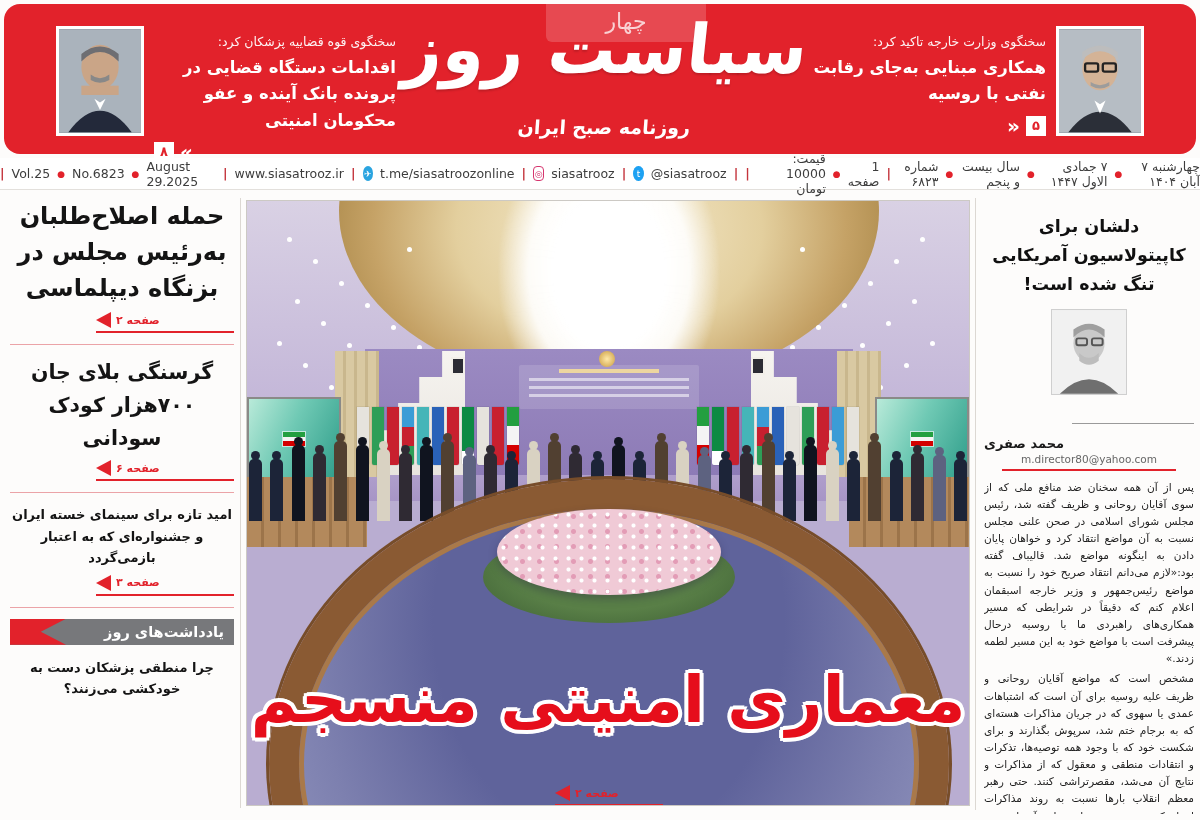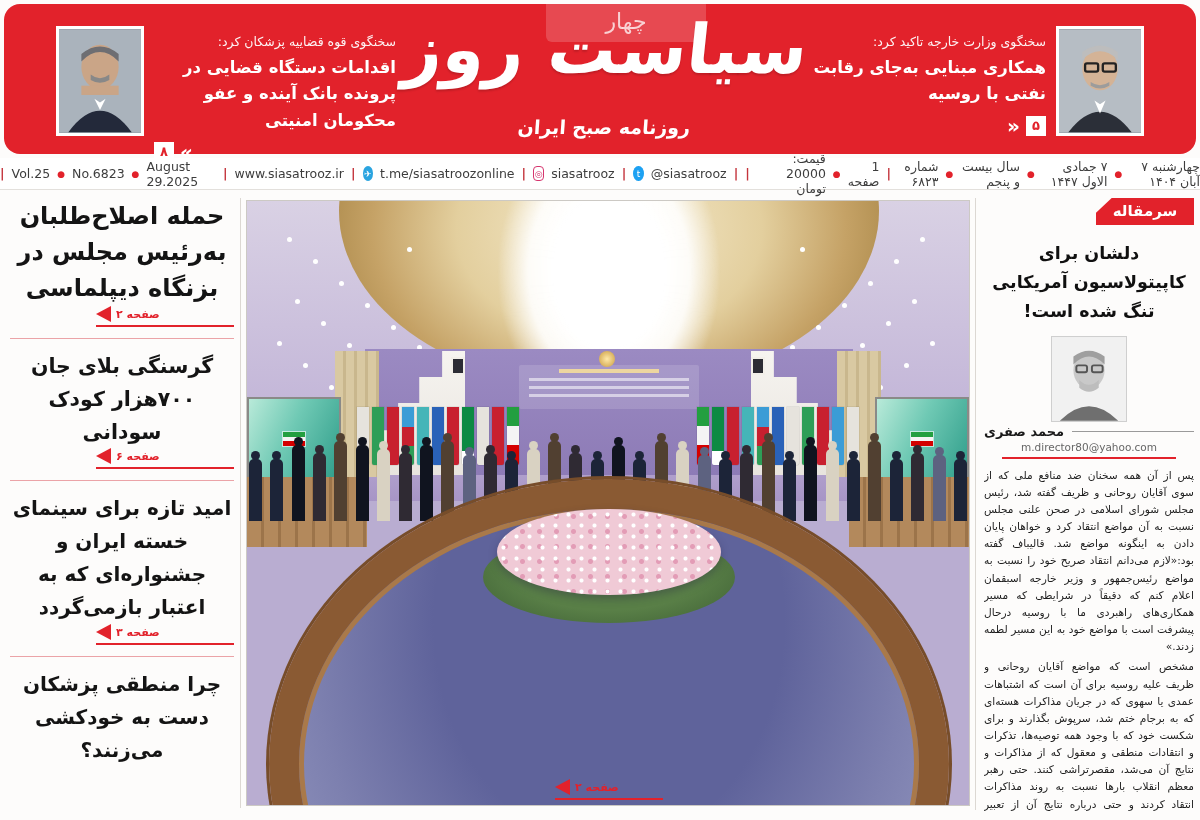--- a/index.html
+++ b/index.html
@@ -32,22 +32,22 @@
   .soc-tg { background:#2aa4e0; }
   .soc-ig { background:#fff; border:1.5px solid #d6356e; color:#d6356e; border-radius:4px; }
   .soc-tw { background:#1da1f2; }
   .fa-seg { direction:rtl; display:inline-flex; align-items:center; gap:7px; }
 
   
   .sidebar { position:absolute; left:10px; top:198px; width:224px; height:612px; direction:rtl; }
   .sb-item { display:block; color:#141414; text-align:center; font-weight:bold; }
   .sb-h1 { font-size:24px; line-height:1.5; letter-spacing:-.5px; }
   .sb-h2 { font-size:20.5px; line-height:1.6; }
-  .sb-h3 { font-size:20px; line-height:1.65; }
-  .page-tag { direction:ltr; display:flex; align-items:center; gap:5px; width:138px; border-bottom:2px solid #e2222b; padding-bottom:3px; margin-top:0; }
+  .sb-h3 { font-size:13px; line-height:1.65; }
+  .page-tag { direction:ltr; display:flex; align-items:center; gap:5px; width:138px; border-bottom:2px solid #e2222b; padding-bottom:3px; margin-top:6px; }
   .page-tag .tri { width:0; height:0; border-right:15px solid #e2222b; border-top:8px solid transparent; border-bottom:8px solid transparent; }
   .page-tag .ptxt { color:#e2222b; font-size:11px; font-weight:bold; direction:rtl; }
   .sb-sep { height:1px; background:#eba3a7; margin:11px 0; }
   .notes-band { position:relative; height:26px; background:#77787b; margin:4px 0 12px; }
   .notes-band .nb-txt { position:absolute; right:10px; top:0; line-height:26px; color:#fff; font-size:14.5px; font-weight:bold; }
   .notes-band .nb-arrow2 { position:absolute; left:0; top:0; height:26px; width:56px; background:#e2222b; clip-path:polygon(0 0, 100% 0, 55% 50%, 100% 100%, 0 100%); }
   .vrule { position:absolute; top:198px; width:1px; background:#dcd8d3; }
   .vr1 { left:240px; height:610px; }
   .vr2 { left:975px; height:612px; }
 
@@ -97,21 +97,21 @@
 
   
   .edit { position:absolute; left:984px; top:198px; width:210px; height:616px; direction:rtl; overflow:hidden; }
   .ed-badge { width:98px; height:27px; margin-right:0; margin-left:auto; direction:ltr; background:#e2222b; color:#fff; font-size:15px; font-weight:bold; text-align:center; line-height:27px; clip-path:polygon(16% 0,100% 0,100% 100%,0 100%,0 55%); }
   .ed-badge-row { display:flex; justify-content:flex-start; }
   .ed-title { margin-top:14px; font-size:17.5px; font-weight:bold; color:#101010; text-align:center; line-height:1.65; }
   .ed-photo { width:76px; height:86px; margin:10px auto 0; background:#ececec; border:1px solid #cfcfcf; overflow:hidden; filter:grayscale(1); }
   .ed-photo svg { width:100%; height:100%; display:block; }
   .ed-nameline { display:flex; align-items:center; gap:8px; margin-top:2px; }
   .ed-nameline .rule { flex:1; height:1px; background:#9a9a9a; }
-  .ed-name { font-size:13px; font-weight:bold; color:#1a1a1a; }
+  .ed-name { font-size:13px; font-weight:bold; color:#1a1a1a;margin-top:39px; }
   .ed-email { direction:ltr; text-align:center; font-size:10.5px; color:#666; margin-top:2px; }
   .ed-redline { height:2px; background:#e2222b; margin:4px 18px 8px; }
   .ed-body { font-size:10.6px; line-height:1.62; color:#1e1e1e; text-align:justify; }
   .ed-body p { margin-bottom:3px; }
 </style>
 </head>
 <body>
 
 <div class="page">
 
@@ -185,21 +185,21 @@
       <span>چهارشنبه ۷ آبان ۱۴۰۴</span>
       <span class="ib-dot">●</span>
       <span>۷ جمادی الاول ۱۴۴۷</span>
       <span class="ib-dot">●</span>
       <span>سال بیست و پنجم</span>
       <span class="ib-dot">●</span>
       <span>شماره ۶۸۲۳</span>
       <span class="ib-sep">|</span>
       <span>1 صفحه</span>
       <span class="ib-dot">●</span>
-      <span>قیمت: 20000 تومان</span>
+      <span>قیمت: 10000 تومان</span>
       <span class="ib-sep">|</span>
     </span>
   </div>
 
   <div class="vrule vr1"></div>
   <div class="vrule vr2"></div>
 
   <div class="sidebar">
 
     <a class="sb-item sb-h1">حمله اصلاح‌طلبان به‌رئیس مجلس در بزنگاه دیپلماسی</a>
@@ -216,20 +216,24 @@
     </div>
     <div class="sb-sep"></div>
 
     <a class="sb-item sb-h3">امید تازه برای سینمای خسته ایران و جشنواره‌ای که به اعتبار بازمی‌گردد</a>
     <div class="page-tag">
       <span class="tri"></span>
       <span class="ptxt">صفحه ۳</span>
     </div>
     <div class="sb-sep"></div>
 
+    <div class="notes-band">
+      <span class="nb-txt">یادداشت‌های روز</span>
+      <span class="nb-arrow2"></span>
+    </div>
 
     <a class="sb-item sb-h3">چرا منطقی پزشکان دست به خودکشی می‌زنند؟</a>
 
   </div>
 
   <div class="photo">
     <div class="ph-ceiling"></div>
     <div class="ph-dome"></div>
     <div class="ph-chand"></div>
     <div class="ph-chand2"></div>
@@ -321,32 +325,30 @@
       <i class="fig"></i>
         <i class="fig"></i>
         <i class="fig"></i>
         <i class="fig"></i>
     </div>
 
     <div class="ph-table"></div>
     <div class="ph-green"></div>
     <div class="ph-pink"></div>
 
+    <div class="ph-headline">معماری امنیتی منسجم</div>
     <div class="ph-pagetag">
       <div class="page-tag" style="width:108px;">
         <span class="tri"></span>
         <span class="ptxt">صفحه ۲</span>
       </div>
     </div>
   </div>
 
   <div class="edit">
-    <div class="ed-badge-row">
-      <div class="ed-badge">سرمقاله</div>
-    </div>
     <div class="ed-title">دلشان برای کاپیتولاسیون آمریکایی تنگ شده است!</div>
     <div class="ed-photo">
       <svg viewBox="0 0 76 86">
         <rect width="76" height="86" fill="#f1f1f1"></rect>
         <ellipse cx="38" cy="34" rx="16" ry="19" fill="#c9c9c9"></ellipse>
         <path d="M22 28 Q38 12 54 28 L54 20 Q38 8 22 20 Z" fill="#9f9f9f"></path>
         <rect x="25" y="29" width="11" height="7" rx="2" fill="none" stroke="#555" stroke-width="2"></rect>
         <rect x="41" y="29" width="11" height="7" rx="2" fill="none" stroke="#555" stroke-width="2"></rect>
         <path d="M28 44 Q38 54 48 44 L48 52 Q38 60 28 52 Z" fill="#bdbdbd"></path>
         <path d="M8 86 Q38 56 68 86 Z" fill="#6f6f6f"></path>

